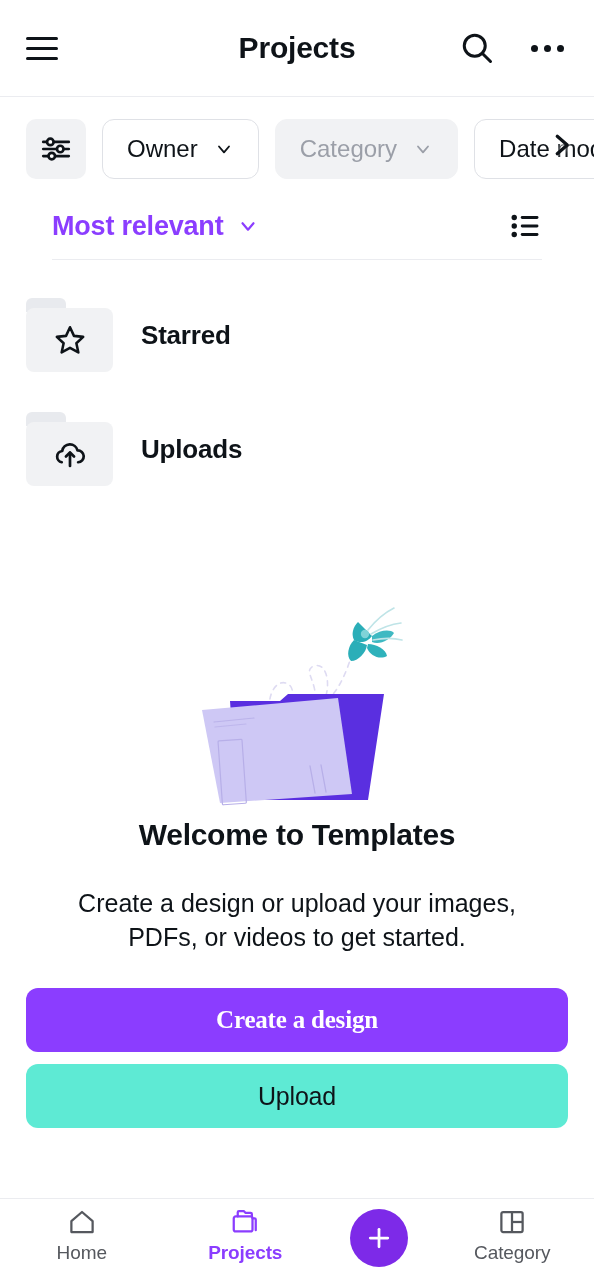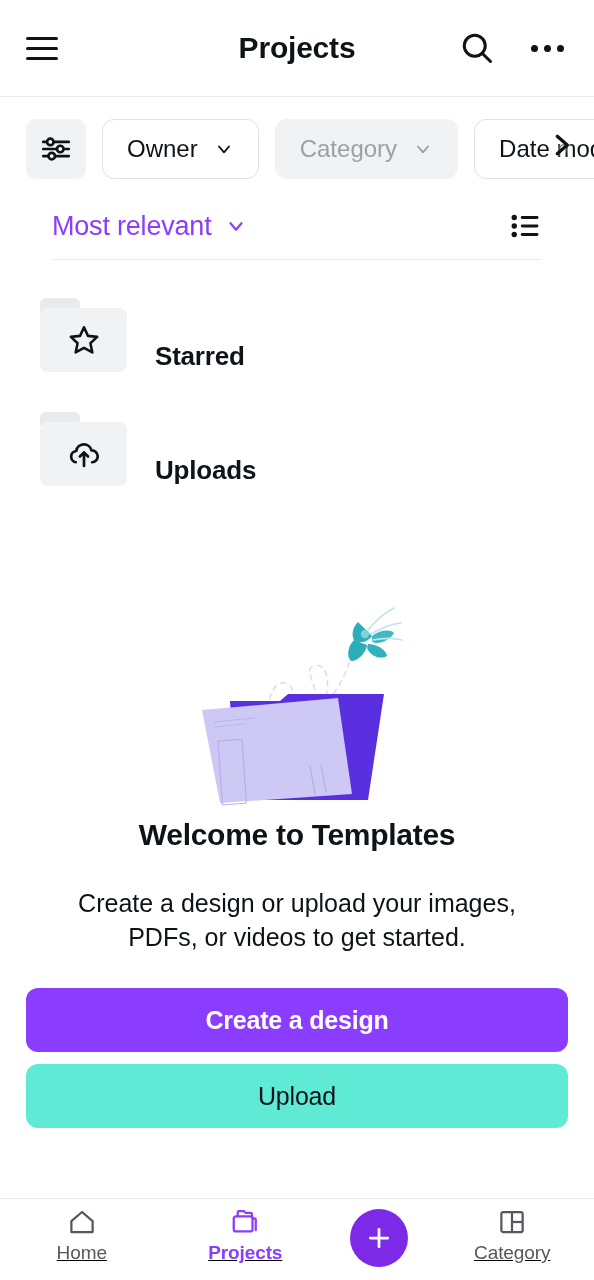--- a/index.html
+++ b/index.html
@@ -70,26 +70,26 @@
 
   
   .sort-row {
     display: flex; align-items: center; justify-content: space-between;
     padding: 12px 26px 16px 26px;
     margin: 0 26px;
     padding-left: 0; padding-right: 0;
     border-bottom: 1px solid #ebecf0;
   }
   .sort-left { display: flex; align-items: center; gap: 14px; cursor: pointer; }
-  .sort-label { font-size: 27px; font-weight: 400; color: #8b3dff; letter-spacing: -0.2px; }
+  .sort-label { font-size: 27px; font-weight: 700; color: #8b3dff; letter-spacing: -0.2px; }
   .view-toggle { cursor: pointer; display: flex; }
 
   
   .folder-list { padding: 38px 26px 0 26px; }
-  .folder-item { display: flex; align-items: flex-end; gap: 28px; margin-bottom: 40px; cursor: pointer; margin-left: 14px; }
+  .folder-item { display: flex; align-items: center; gap: 28px; margin-bottom: 40px; cursor: pointer; }
   .folder-thumb { width: 87px; height: 74px; position: relative; }
   .folder-thumb .tab {
     position: absolute; left: 0; top: 0; width: 40px; height: 14px;
     background: #e8eaee; border-radius: 6px 6px 0 0;
   }
   .folder-thumb .body {
     position: absolute; left: 0; top: 10px; width: 87px; height: 64px;
     background: #f1f2f4; border-radius: 8px;
     display: flex; align-items: center; justify-content: center;
   }
@@ -109,33 +109,33 @@
 
   
   .cta-wrap { padding: 34px 26px 0 26px; }
   .btn {
     width: 100%; height: 64px; border-radius: 12px;
     display: flex; align-items: center; justify-content: center;
     font-size: 25px; font-weight: 700; letter-spacing: -0.2px;
     cursor: pointer; border: none;
     font-family: "Liberation Sans", "DejaVu Sans", sans-serif;
   }
-  .btn-primary { background: #8b3dff; color: #ffffff; margin-bottom: 12px; }
+  .btn-primary { background: #8b3dff; color: #ffffff; margin-bottom: 12px; font-family: Liberation Serif, serif; }
   .btn-secondary { background: #5eead4; color: #0e1318; font-weight: 400; }
 
   
   .bottom-nav {
     position: absolute; left: 0; bottom: 0; width: 594px; height: 82px;
     background: #ffffff; border-top: 1px solid #ebecf0;
     display: flex; align-items: flex-start; justify-content: space-around;
     padding-top: 8px;
   }
   .nav-item {
     width: 118px; display: flex; flex-direction: column;
-    align-items: center; gap: 5px; cursor: pointer; text-decoration: underline;
+    align-items: center; gap: 5px; cursor: pointer;
   }
   .nav-label { font-size: 19px; color: #55585e; letter-spacing: -0.1px; }
   .nav-item.active .nav-label { color: #8b3dff; font-weight: 700; }
   .fab {
     width: 58px; height: 58px; border-radius: 50%;
     background: #7d2ae8; display: flex; align-items: center; justify-content: center;
     cursor: pointer; margin-top: 2px;
   }
 </style>
 </head>

